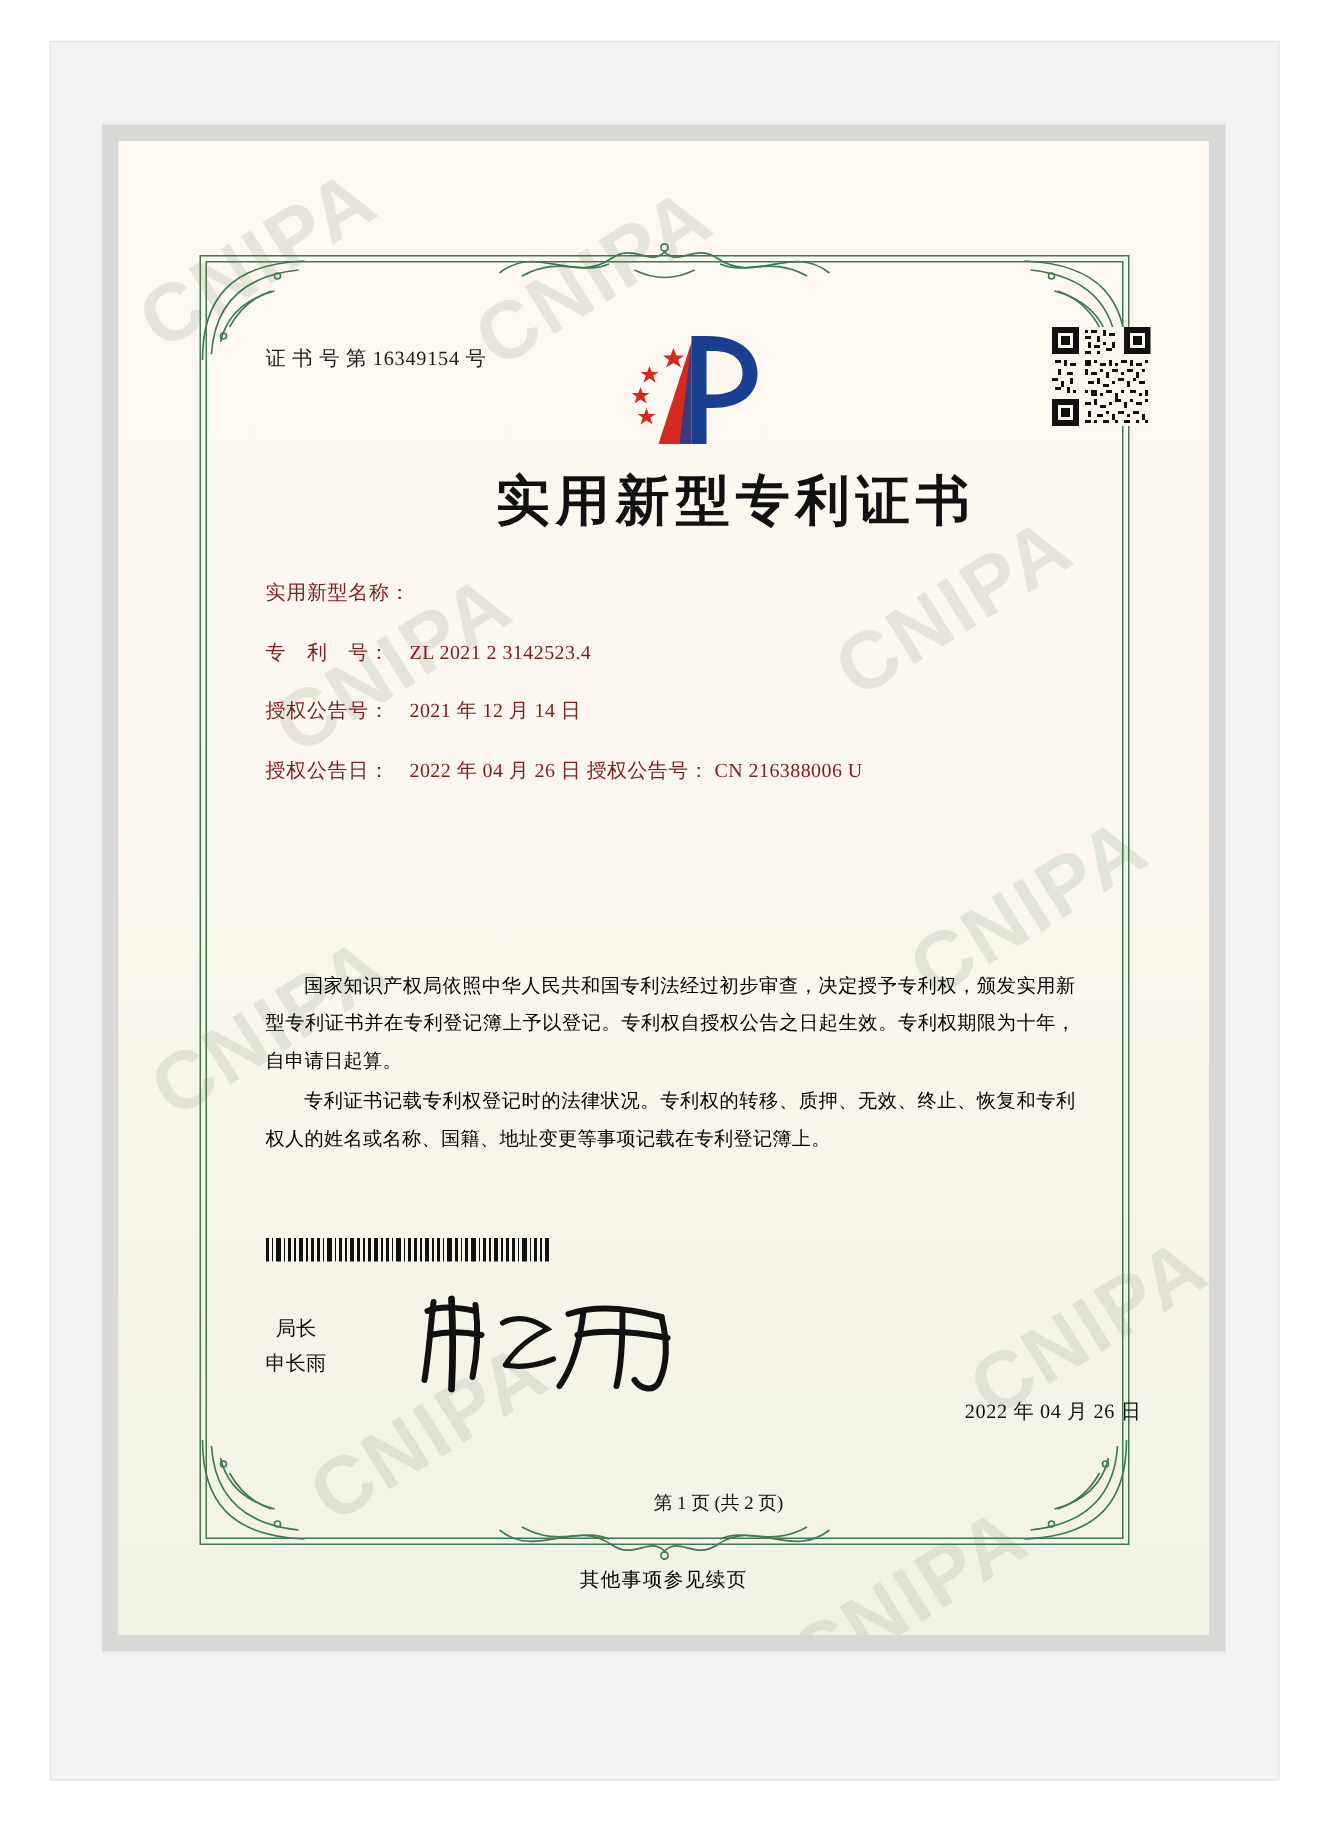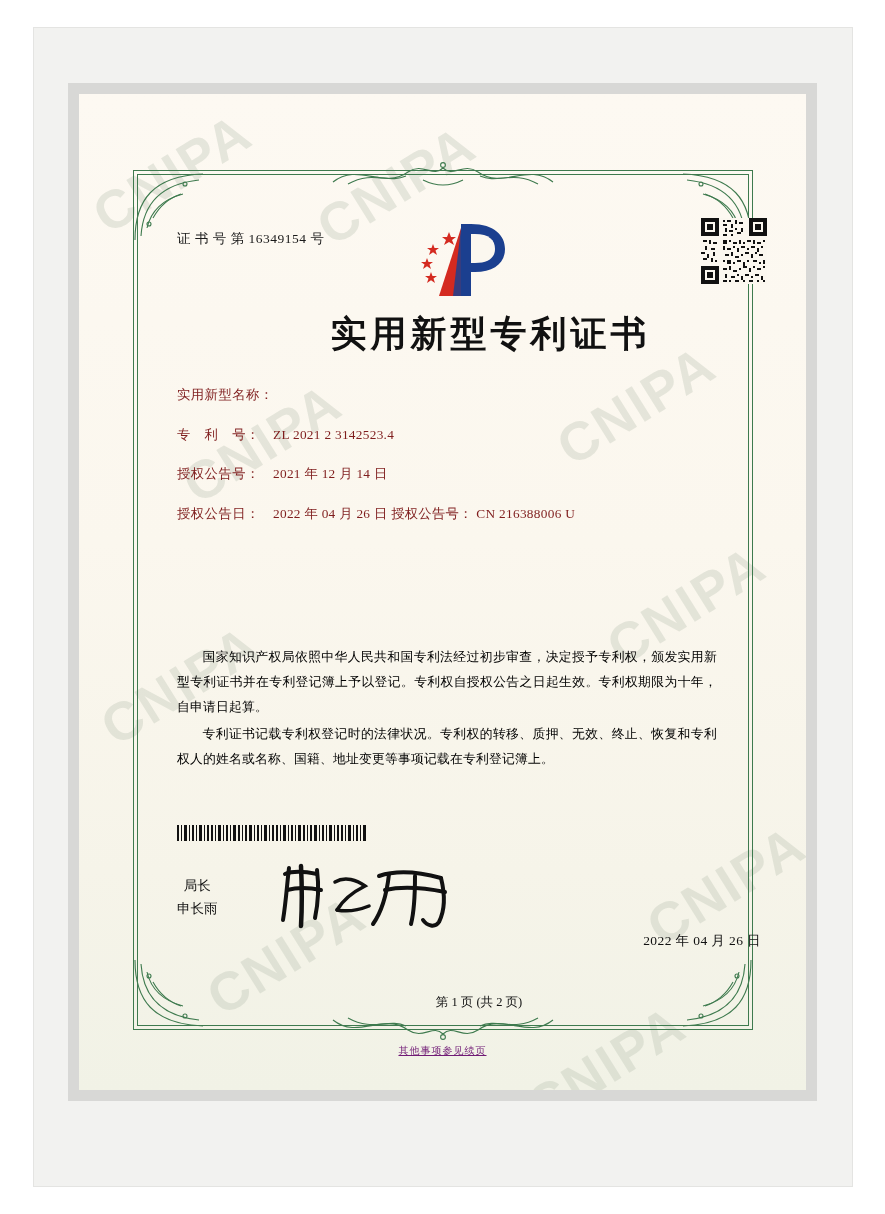--- a/index.html
+++ b/index.html
@@ -249,24 +249,23 @@
     color: #111;
     padding-left: 22px;
   }
 
   .footer-note {
     position: absolute;
     left: 0;
     right: 0;
     top: 950px;
     text-align: center;
-    font-size: 10px;
-    color: #701a75;
+    font-size: 13px;
+    color: #000000;
     letter-spacing: 1px;
-    text-decoration: underline;
   }
 </style>
 </head>
 <body>
 
 <div class="page">
 
   <div class="frame-outer"></div>
   <div class="frame-mid"></div>
 

